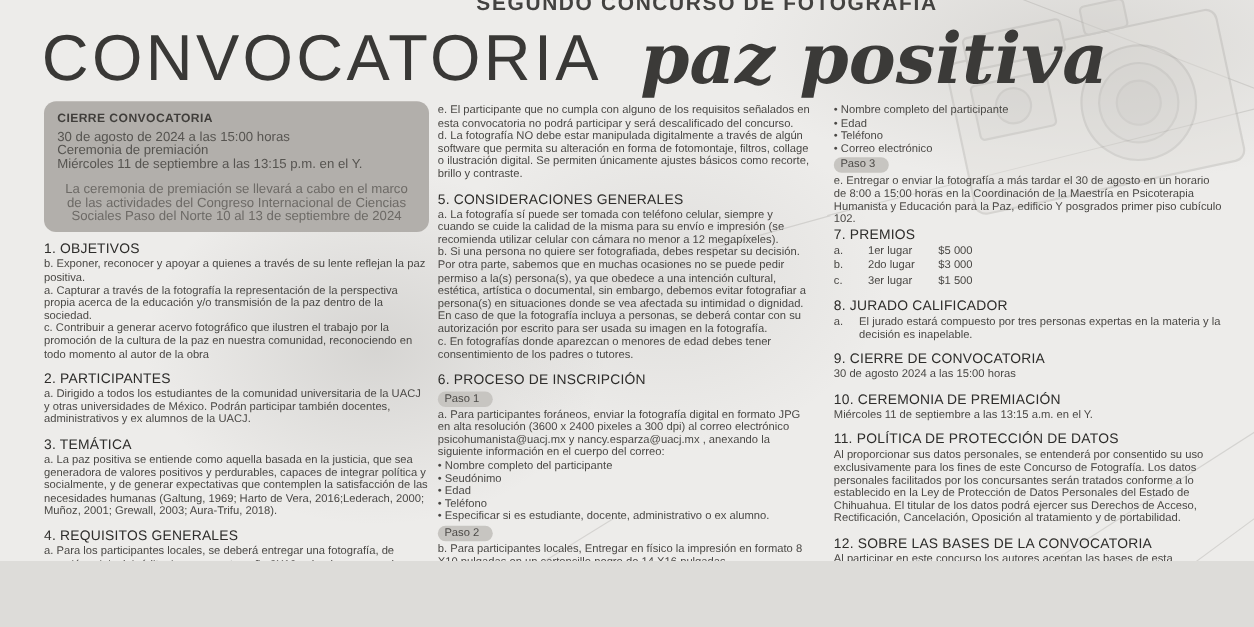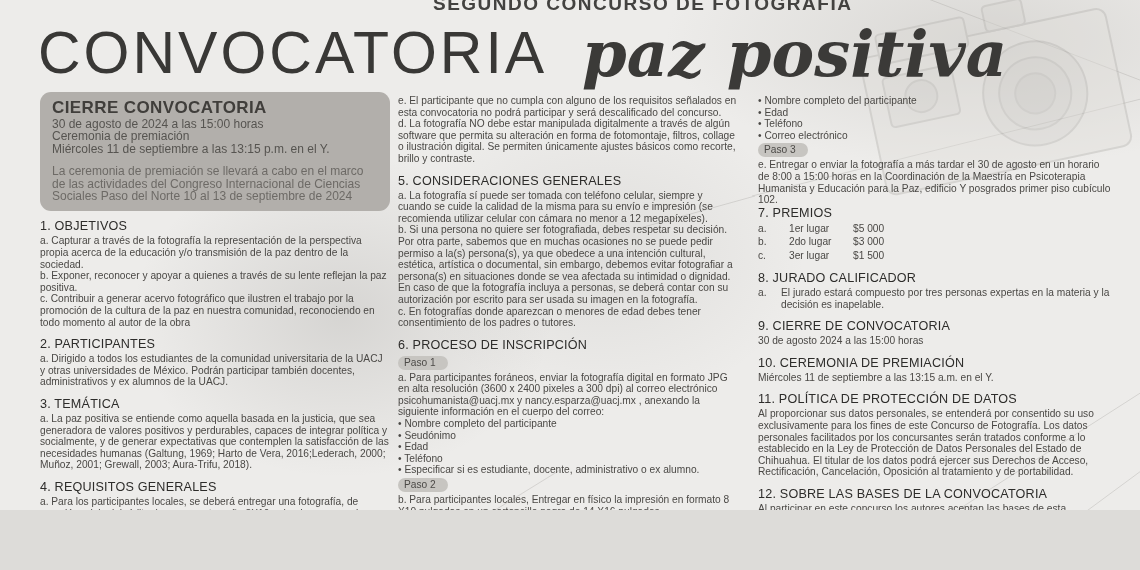--- a/index.html
+++ b/index.html
@@ -27,23 +27,23 @@
   .col{position:absolute;font-size:10.2px;line-height:11.6px;color:#4a4845;}
   .col1{left:40px;top:92px;width:350px;}
   .col2{left:398px;top:95px;width:340px;}
   .col3{left:758px;top:95px;width:354px;}
   .sec{margin-bottom:9px;}
   .sec h3{font-size:12.6px;line-height:14px;margin:0 0 2px 0;color:#2d2c2a;letter-spacing:.2px;font-weight:normal;}
   .para{margin:0;}
   .bullet{margin:0;}
   
   .gray-box{background:#b2afab;border-radius:11px;padding:8px 12px 9px 12px;margin-bottom:8px;color:#565450;}
-  .gray-box .bt{font-size:17px;line-height:16px;letter-spacing:.4px;color:#403e3b;font-weight:bold;margin:0 0 2px 0;}
+  .gray-box .bt{font-size:11px;line-height:16px;letter-spacing:.4px;color:#403e3b;font-weight:bold;margin:0 0 2px 0;}
   .gray-box p{margin:0;line-height:12.4px;font-size:12px;}
-  .gray-box .note{margin-top:10px;color:#6d6a66;}
+  .gray-box .note{margin-top:10px;color:#6d6a66;text-align:center;}
   
   .paso{display:inline-block;background:#c7c5c1;border-radius:7px;padding:0 12px 1px 6px;
     margin:2px 0;color:#4c4a47;line-height:13px;}
   
   .prize-row{display:flex;line-height:13.4px;}
   .prize-letter{width:31px;}
   .prize-place{width:64px;}
   .jrow{display:flex;}
   .jletter{width:23px;}
   .contact{margin-top:10px;}
@@ -86,22 +86,22 @@
     <div class="gray-box">
       <p class="bt">CIERRE CONVOCATORIA</p>
       <p>30 de agosto de 2024 a las 15:00 horas</p>
       <p>Ceremonia de premiación</p>
       <p>Miércoles 11 de septiembre a las 13:15 p.m. en el Y.</p>
       <p class="note">La ceremonia de premiación se llevará a cabo en el marco de las actividades del Congreso Internacional de Ciencias Sociales Paso del Norte 10 al 13 de septiembre de 2024</p>
     </div>
 
     <div class="sec">
       <h3>1. OBJETIVOS</h3>
+      <p class="para">b. Exponer, reconocer y apoyar a quienes a través de su lente reflejan la paz positiva.</p>
       <p class="para">a. Capturar a través de la fotografía la representación de la perspectiva propia acerca de la educación y/o transmisión de la paz dentro de la sociedad.</p>
-      <p class="para">b. Exponer, reconocer y apoyar a quienes a través de su lente reflejan la paz positiva.</p>
       <p class="para">c. Contribuir a generar acervo fotográfico que ilustren el trabajo por la promoción de la cultura de la paz en nuestra comunidad, reconociendo en todo momento al autor de la obra</p>
     </div>
 
     <div class="sec">
       <h3>2. PARTICIPANTES</h3>
       <p class="para">a. Dirigido a todos los estudiantes de la comunidad universitaria de la UACJ y otras universidades de México. Podrán participar también docentes, administrativos y ex alumnos de la UACJ.</p>
     </div>
 
     <div class="sec">
       <h3>3. TEMÁTICA</h3>

